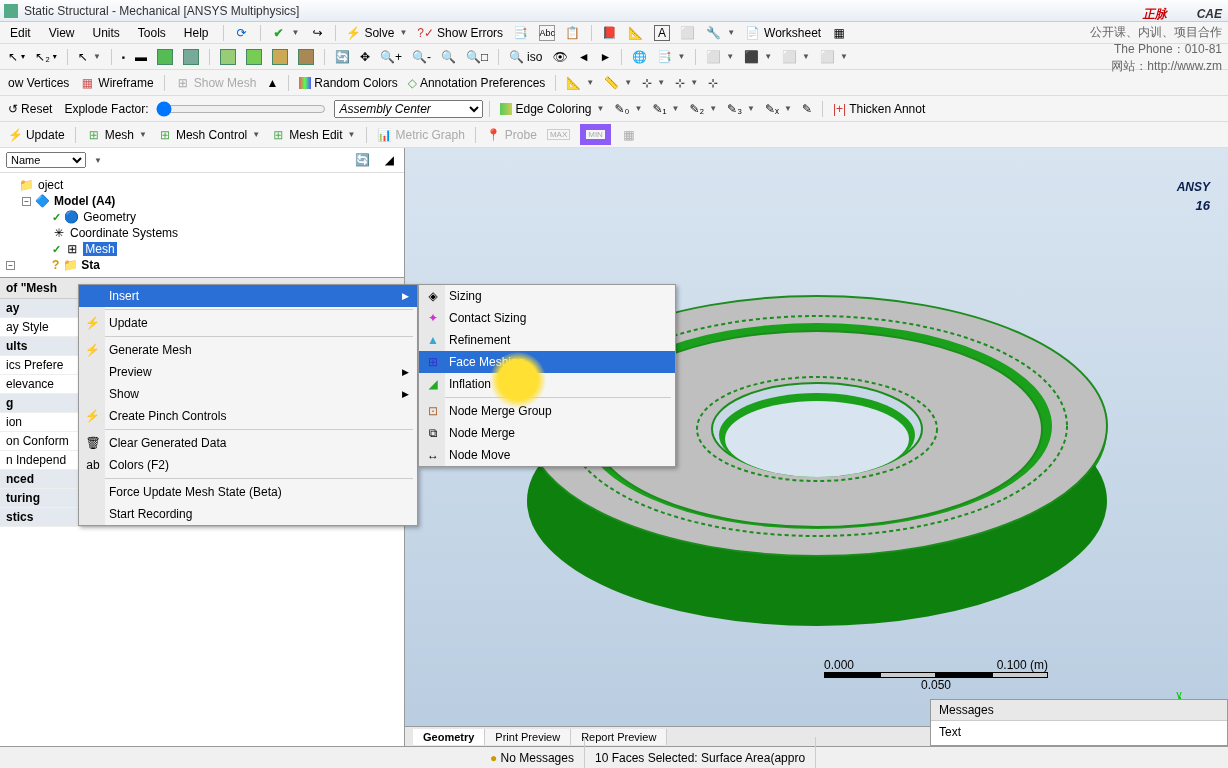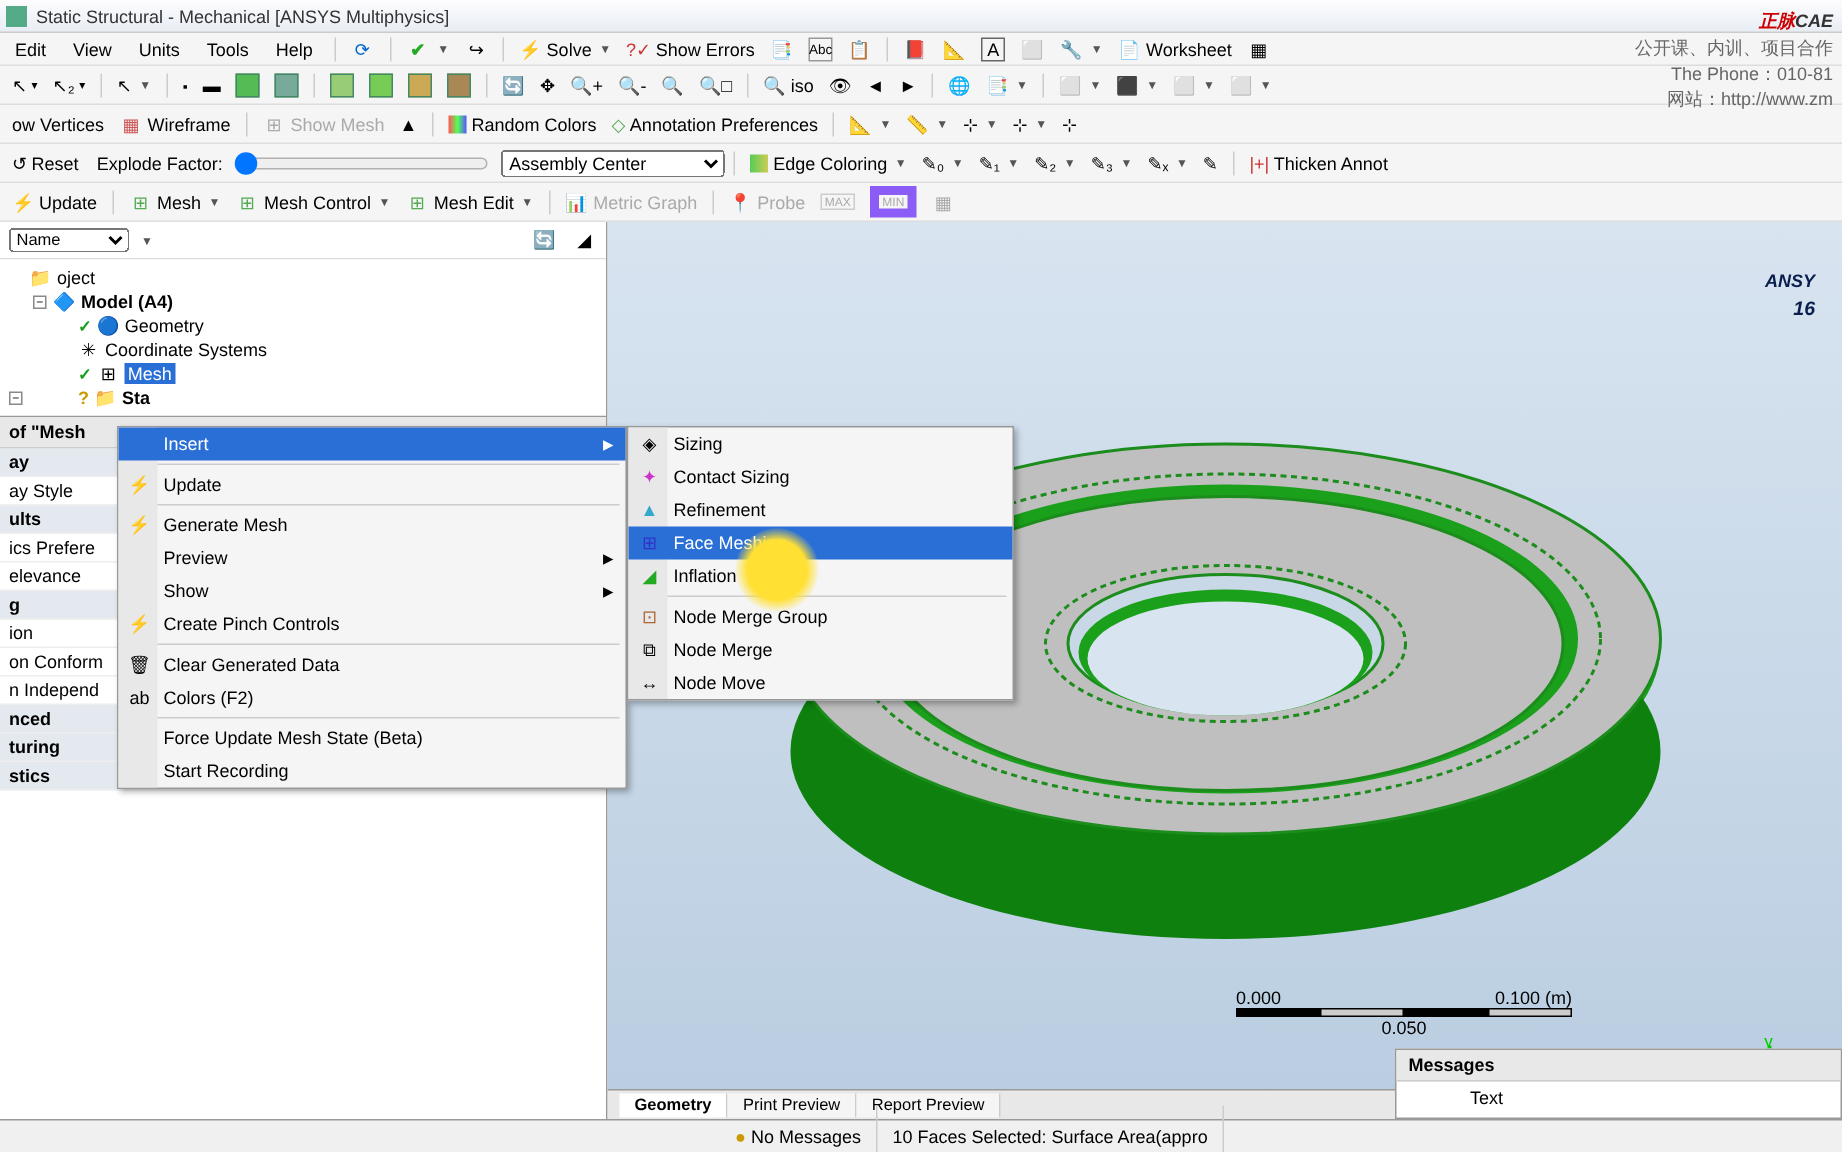--- a/index.html
+++ b/index.html
@@ -55,34 +55,34 @@
 .viewport { flex: 1; background: linear-gradient(#d8e4f0, #b8cce0); position: relative; overflow: hidden; }
 .ring-container { position: absolute; top: 50%; left: 50%; transform: translate(-50%, -55%); }
 .scalebar { position: absolute; bottom: 80px; right: 180px; text-align: center; margin-left: 24px; }
 .scalebar-line { display: flex; align-items: center; }
 .scalebar-seg { height: 6px; border: 1px solid #000; }
 .scalebar-labels { display: flex; justify-content: space-between; font-size: 11px; }
 .triad { position: absolute; bottom: 40px; right: 18px; width: 40px; height: 40px; }
 
 .watermark { position: absolute; top: 6px; right: 6px; text-align: right; font-size: 10px; color: #666; }
 .watermark .logo { font-size: 22px; font-weight: bold; font-style: italic; color: #b00; }
-.watermark .logo span { color: #333; }
+.watermark .logo span { color: #333; margin-left: 30px; }
 
 .ansys-logo { position: absolute; top: 18px; right: 18px; font-size: 28px; font-weight: bold; color: #0a1e4d; font-style: italic; }
 
 .bottom-tabs { position: absolute; bottom: 26px; left: 0; right: 0; display: flex; background: #e8e8e8; border-top: 1px solid #999; height: 20px; align-items: center; }
 .btab { padding: 2px 10px; border-right: 1px solid #ccc; background: #f5f5f5; cursor: pointer; font-size: 11px; }
 .btab.active { background: #fff; font-weight: bold; }
 
 .statusbar { position: absolute; bottom: 0; left: 0; right: 0; height: 22px; background: #f0f0f0; border-top: 1px solid #999; display: flex; align-items: center; }
 .status-seg { padding: 14px 10px; border-right: 1px solid #ccc; }
 
 .messages-panel { position: absolute; right: 0; bottom: 22px; width: 298px; background: #fff; border: 1px solid #999; }
-.messages-header { background: #e8e8e8; padding: 3px 8px; border-bottom: 1px solid #ccc; font-weight: bold; }
-.messages-body { padding: 4px 8px; height: 24px; margin-left: 41px; }
+.messages-header { background: #e8e8e8; padding: 3px 8px; border-bottom: 1px solid #ccc; font-weight: normal; }
+.messages-body { padding: 4px 8px; height: 24px; }
 
 .disabled { color: #aaa; }
 </style>
 </head>
 <body>
 
 <div class="titlebar">
   <div class="titlebar-icon"></div>
   <span class="titlebar-text">Static Structural - Mechanical [ANSYS Multiphysics]</span>
 </div>
@@ -229,21 +229,21 @@
   <span class="tb-btn">📏<span class="dropdown-arrow">▼</span></span>
   <span class="tb-btn">⊹<span class="dropdown-arrow">▼</span></span>
   <span class="tb-btn">⊹<span class="dropdown-arrow">▼</span></span>
   <span class="tb-btn">⊹</span>
 </div>
 
 <div class="toolbar4">
   <span class="tb-btn">↺<span>Reset</span></span>
   <span style="padding:0 6px;">Explode Factor:</span>
   <input type="range" style="width: 170px;" min="0" max="100" value="0">
-  <select style="width:149px;margin-left:6px;">
+  <select style="width:149px;margin-left:6px;font-style:italic;">
     <option>Assembly Center</option>
   </select>
   <span class="menu-sep"></span>
   <span class="tb-btn">
       <span style="background:linear-gradient(90deg,#5c5,#cc5);width:12px;height:12px;display:inline-block;"></span> 
       <span>Edge Coloring</span>
       <span class="dropdown-arrow">▼</span>
     </span>
   <span class="tb-btn">✎₀<span class="dropdown-arrow">▼</span></span>
   <span class="tb-btn">✎₁<span class="dropdown-arrow">▼</span></span>

